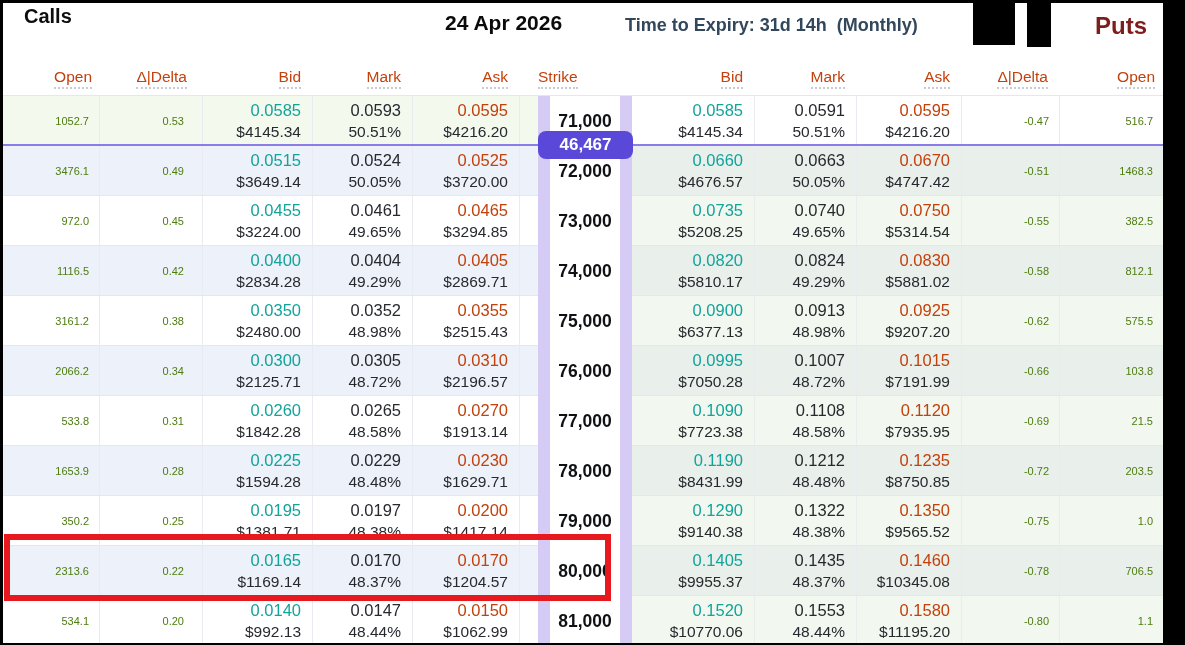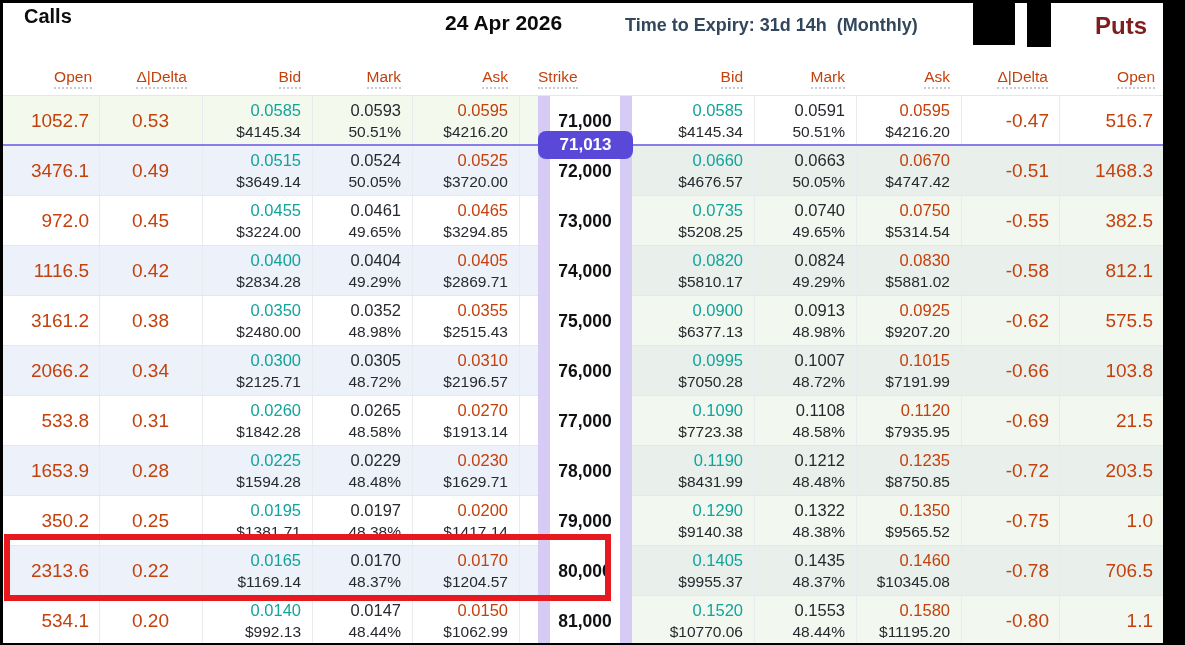--- a/index.html
+++ b/index.html
@@ -29,22 +29,22 @@
   .ch span{border-bottom:2px dotted #c8ccd2;padding-bottom:1px;cursor:pointer}
   .ch.center{justify-content:flex-start}
   .pr8{padding-right:8px}.pr12{padding-right:12px}.pr16{padding-right:16px}
 
   
   #rows{border-top:1px solid #e4e7ec}
   .row{display:contents}
   .cell{height:50px;box-sizing:border-box;border-bottom:1px solid #e4e7eb;overflow:hidden}
   .vr{border-right:1px solid #e8ebef}
   .single{display:flex;align-items:center;justify-content:flex-end;padding-right:10px;
-          font-size:19px;color:#c2410c}
-  .pdr18{padding-right:33px}
+          font-size:11px;color:#4d7c0f}
+  .pdr18{padding-right:18px}
   .dual{display:flex;flex-direction:column;align-items:flex-end;justify-content:center;
         padding-right:11px;font-size:16.5px;line-height:22px;color:#27292e}
   .dual .l2{font-size:15.5px;color:#27292e}
   .bid .l1{color:#13a39b}
   .ask .l1{color:#c2410c}
   .mark .l1{color:#27292e}
   .c-strike{border-bottom:none;display:flex;align-items:center;justify-content:center;
             font-weight:700;font-size:17.5px;color:#101114;
             background:linear-gradient(to right,#d6cbf4 0,#d6cbf4 12px,#fff 12px,#fff 82px,#d6cbf4 82px,#d6cbf4 94px)}
   .c-gap{border-bottom:1px solid #e4e7eb}
@@ -484,15 +484,15 @@
     <div class="cell cp vr dual ask">
       <span class="l1">0.1580</span>
       <span class="l2">$11195.20</span>
     </div>
     <div class="cell cp vr single">-0.80</div>
     <div class="cell cp single">1.1</div>
   </div>
 </div>
 
   <div class="marker-line"></div>
-  <div class="price-badge">71,013</div>
+  <div class="price-badge">46,467</div>
   <div class="highlight-box"></div>
 </div>
 
 </body></html>

